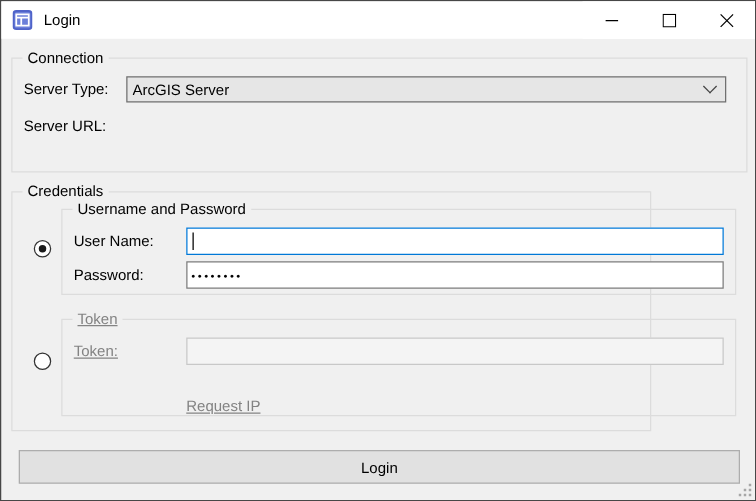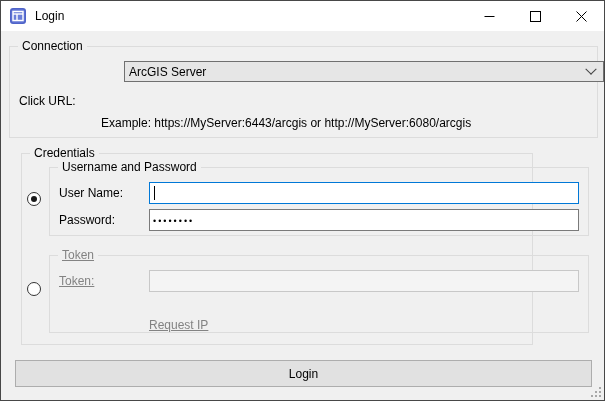--- a/index.html
+++ b/index.html
@@ -31,21 +31,20 @@
   .legend.disabled { color:#838383;text-decoration:underline; }
 
   .lbl { position:absolute; font-size:12px; line-height:15px; white-space:nowrap; }
   .lbl.disabled { color:#838383;text-decoration:underline; }
 
   
   .combo {
     position:absolute; height:21px; display:flex; align-items:center;
     border:1px solid #707070; background:#e6e6e6; padding-left:4px;
     font-size:12px;
-    margin-left:23px;
   }
   .combo.editable { background:#ffffff; border-color:#7a7a7a; }
   .combo .combo-text { flex:1 1 auto; overflow:hidden; white-space:nowrap; }
   .chevron {
     flex:0 0 auto; width:8px; height:8px; margin-right:8px;
     border-right:1px solid #444; border-bottom:1px solid #444;
     transform:rotate(45deg) translate(-2px,-2px);
   }
 
   .textbox {
@@ -112,29 +111,29 @@
           <line x1="0.5" y1="0.5" x2="10.5" y2="10.5" stroke="#000" stroke-width="1"></line>
           <line x1="10.5" y1="0.5" x2="0.5" y2="10.5" stroke="#000" stroke-width="1"></line>
         </svg>
       </div>
     </div>
   </div>
 
   <div class="groupbox" style="left:8px; top:45px; width:589px; height:92px;">
     <span class="legend">Connection</span>
   </div>
+  <span class="lbl" style="left:18px; top:63px;">Server Type:</span>
   <div class="combo" style="left:100px; top:60px; width:480px;">
     <span class="combo-text">ArcGIS Server</span>
     <span class="chevron"></span>
   </div>
 
-  <span class="lbl" style="left:18px; top:93px;">Click URL:</span>
-  <span class="lbl" style="left:100px; top:115px;">Example: https://MyServer:6443/arcgis or http://MyServer:6080/arcgis</span>
+  <span class="lbl" style="left:18px; top:93px;">Server URL:</span>
 
-  <div class="groupbox" style="left:20px; top:152px; width:512px; height:192px;">
+  <div class="groupbox" style="left:8px; top:152px; width:512px; height:192px;">
     <span class="legend">Credentials</span>
   </div>
 
   <div class="radio checked" style="left:26px; top:191px;"></div>
 
   <div class="groupbox" style="left:48px; top:166px; width:540px; height:69px;">
     <span class="legend">Username and Password</span>
   </div>
   <span class="lbl" style="left:58px; top:185px;">User Name:</span>
   <div class="textbox focused" style="left:148px; top:181px; width:430px;">

